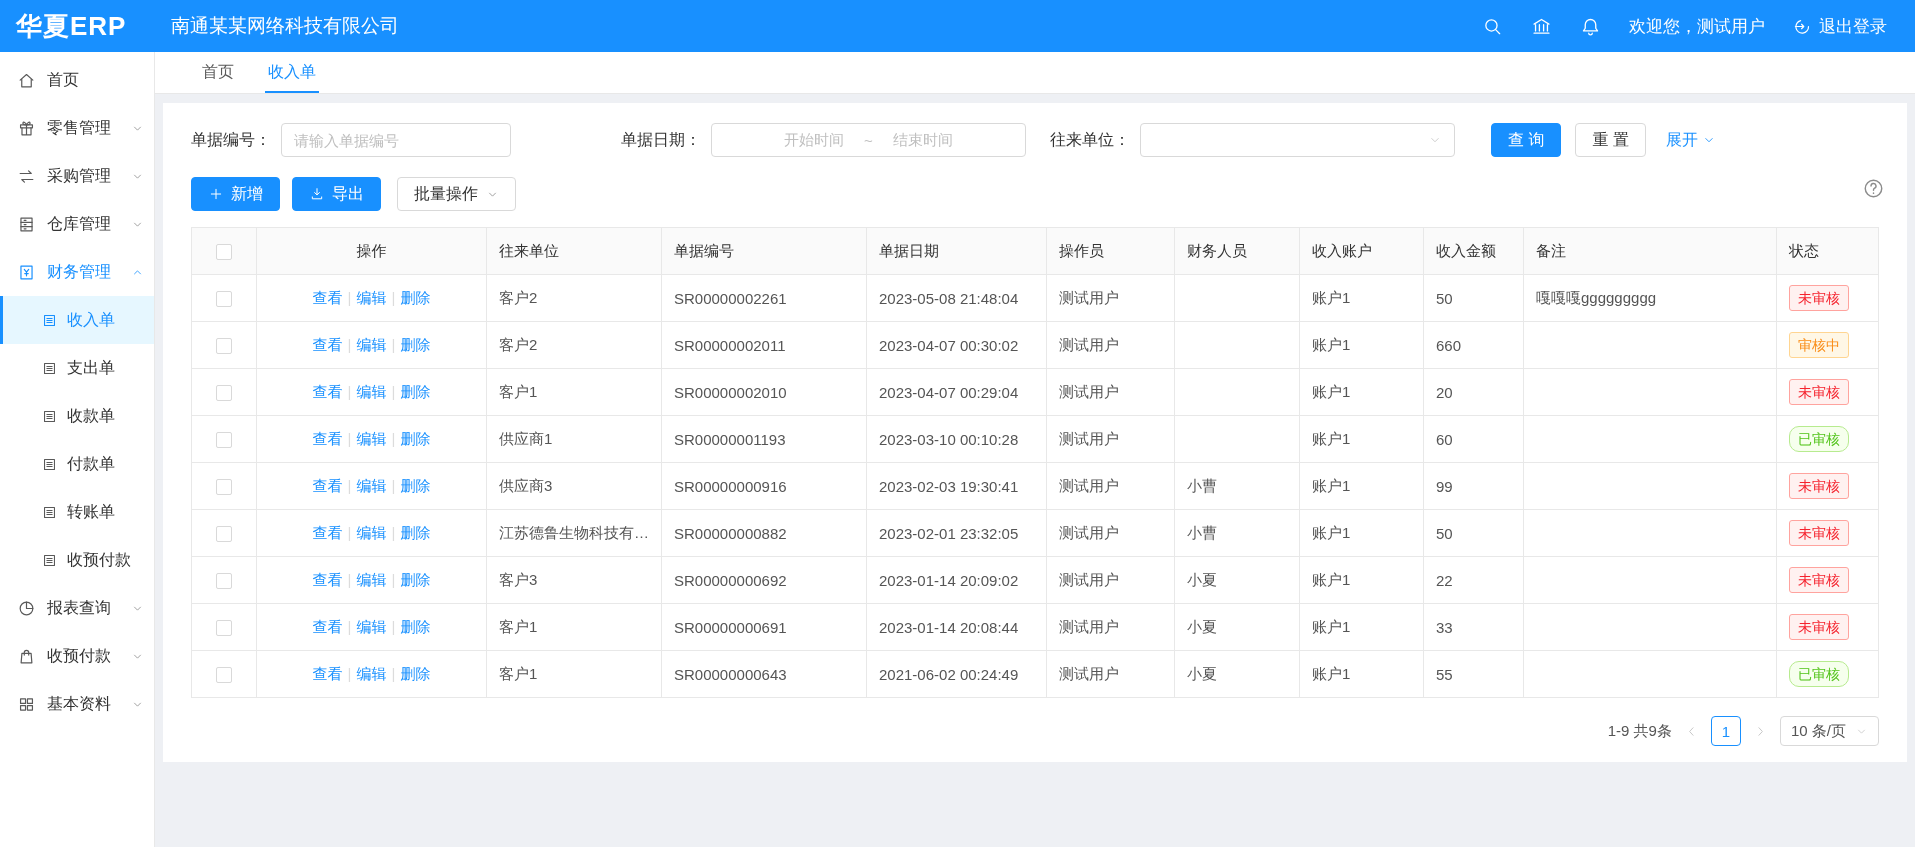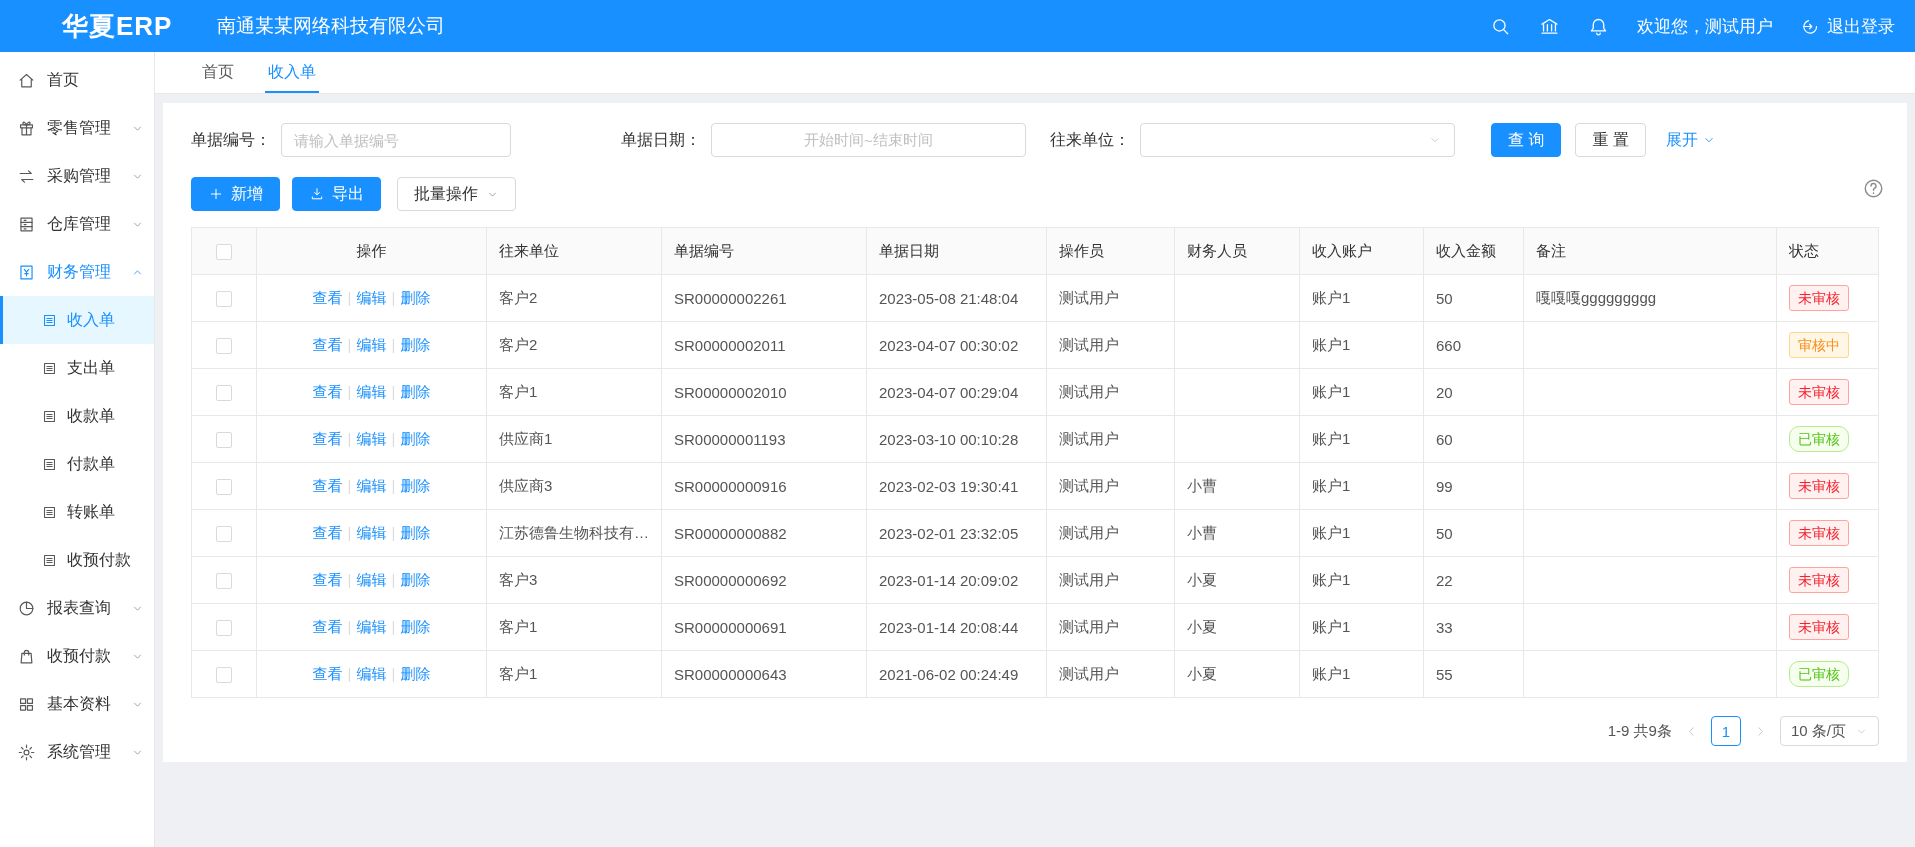--- a/index.html
+++ b/index.html
@@ -2,23 +2,23 @@
 <html><head>
 <meta charset="utf-8">
 <style>
   * { margin:0; padding:0; box-sizing:border-box; }
   html,body { width:1915px; height:847px; overflow:hidden;
     font-family:"Liberation Sans","DejaVu Sans",sans-serif; }
   .screen { width:1915px; height:847px; display:flex; flex-direction:column; background:#fff; }
 
   
   .app-header { height:52px; background:#1890ff; display:flex; align-items:center; color:#fff; flex:0 0 auto; }
-  .logo { width:155px; font-size:26px; font-weight:bold; padding-left:16px; letter-spacing:1px;margin-left:46px; }
+  .logo { width:155px; font-size:26px; font-weight:bold; padding-left:16px; letter-spacing:1px; }
   .company { font-size:19px; margin-left:16px; }
-  .header-right { margin-left:auto; display:flex; align-items:center; gap:28px; padding-right:20px; font-size:17px; }
+  .header-right { margin-left:auto; display:flex; align-items:center; gap:28px; padding-right:28px; font-size:17px; }
   .hicon { width:21px; height:21px; display:block; cursor:pointer; }
   .logout { display:flex; align-items:center; gap:7px; cursor:pointer; }
   .logout .hicon { width:19px; height:19px; }
 
   .app-body { display:flex; flex:1 1 auto; min-height:0; }
 
   
   .sidebar { width:155px; background:#fff; border-right:1px solid #e8e8e8; padding-top:4px; overflow:hidden; flex:0 0 auto; }
   .menu-item { height:48px; display:flex; align-items:center; padding:0 10px 0 17px; font-size:16px; color:#333; cursor:pointer; }
   .mi-icon { width:19px; height:19px; margin-right:11px; color:#595959; flex:0 0 auto; }
@@ -38,21 +38,21 @@
 
   .panel { background:#fff; margin:9px 8px 0; padding:20px 28px 16px; flex:0 0 auto; }
 
   
   .filter-row { display:flex; align-items:center; font-size:16px; color:#333; }
   .f-label { margin-right:10px; white-space:nowrap; }
   .ctrl { height:34px; border:1px solid #d9d9d9; border-radius:4px; background:#fff; }
   input.ctrl { padding:0 12px; font-size:15px; color:#333; outline:none; font-family:inherit; }
   input.ctrl::placeholder { color:#bfbfbf; }
   .bill-input { width:230px; }
-  .range-picker { width:315px; display:flex; align-items:center; justify-content:center; color:#bfbfbf; font-size:15px; cursor:pointer; }
+  .range-picker { width:315px; display:flex; align-items:center; justify-content:center; gap:20px; color:#bfbfbf; font-size:15px; cursor:pointer; }
   .group-date { margin-left:110px; }
   .group-partner { margin-left:24px; }
   .partner-select { width:315px; display:flex; align-items:center; justify-content:flex-end; padding-right:12px; color:#bfbfbf; cursor:pointer; }
   .sel-chev { width:14px; height:14px; color:#c6c6c6; }
   .btn { height:34px; border-radius:4px; font-size:16px; display:inline-flex; align-items:center; justify-content:center; cursor:pointer; font-family:inherit; }
   .btn-primary { background:#1890ff; color:#fff; border:1px solid #1890ff; padding:0 16px; }
   .btn-default { background:#fff; color:#333; border:1px solid #d9d9d9; padding:0 16px; }
   .btn-search { margin-left:36px; }
   .btn-reset { margin-left:14px; }
   .expand-link { margin-left:20px; color:#1890ff; display:flex; align-items:center; gap:4px; cursor:pointer; font-size:16px; }
@@ -279,34 +279,20 @@
         <div class="menu-item">
           <span class="mi-icon">
             <svg viewBox="0 0 24 24" fill="none" stroke="currentColor" stroke-width="1.5" stroke-linecap="round" stroke-linejoin="round" style="width:100%;height:100%;display:block">
               <rect x="4.5" y="5" width="6.3" height="5.6"></rect>
               <rect x="13.2" y="5" width="6.3" height="5.6"></rect>
               <rect x="4.5" y="13.4" width="6.3" height="5.6"></rect>
               <rect x="13.2" y="13.4" width="6.3" height="5.6"></rect>
             </svg>
           </span>
           <span>基本资料</span>
-          <span class="chev">
-            <svg viewBox="0 0 24 24" fill="none" stroke="currentColor" stroke-width="1.5" stroke-linecap="round" stroke-linejoin="round" style="width:100%;height:100%;display:block">
-              <path d="M6.5 9.5 12 15l5.5-5.5"></path>
-            </svg>
-          </span>
-        </div>
-        <div class="menu-item">
-          <span class="mi-icon">
-            <svg viewBox="0 0 24 24" fill="none" stroke="currentColor" stroke-width="1.5" stroke-linecap="round" stroke-linejoin="round" style="width:100%;height:100%;display:block">
-              <circle cx="12" cy="12" r="3.1"></circle>
-              <path d="M12 2.8v2.8M12 18.4v2.8M2.8 12h2.8M18.4 12h2.8M5.6 5.6l2 2M16.4 16.4l2 2M18.4 5.6l-2 2M7.6 16.4l-2 2"></path>
-            </svg>
-          </span>
-          <span>系统管理</span>
           <span class="chev">
             <svg viewBox="0 0 24 24" fill="none" stroke="currentColor" stroke-width="1.5" stroke-linecap="round" stroke-linejoin="round" style="width:100%;height:100%;display:block">
               <path d="M6.5 9.5 12 15l5.5-5.5"></path>
             </svg>
           </span>
         </div>
       </div>
 
     <div class="main">
       <div class="tabbar" id="tabbar">

